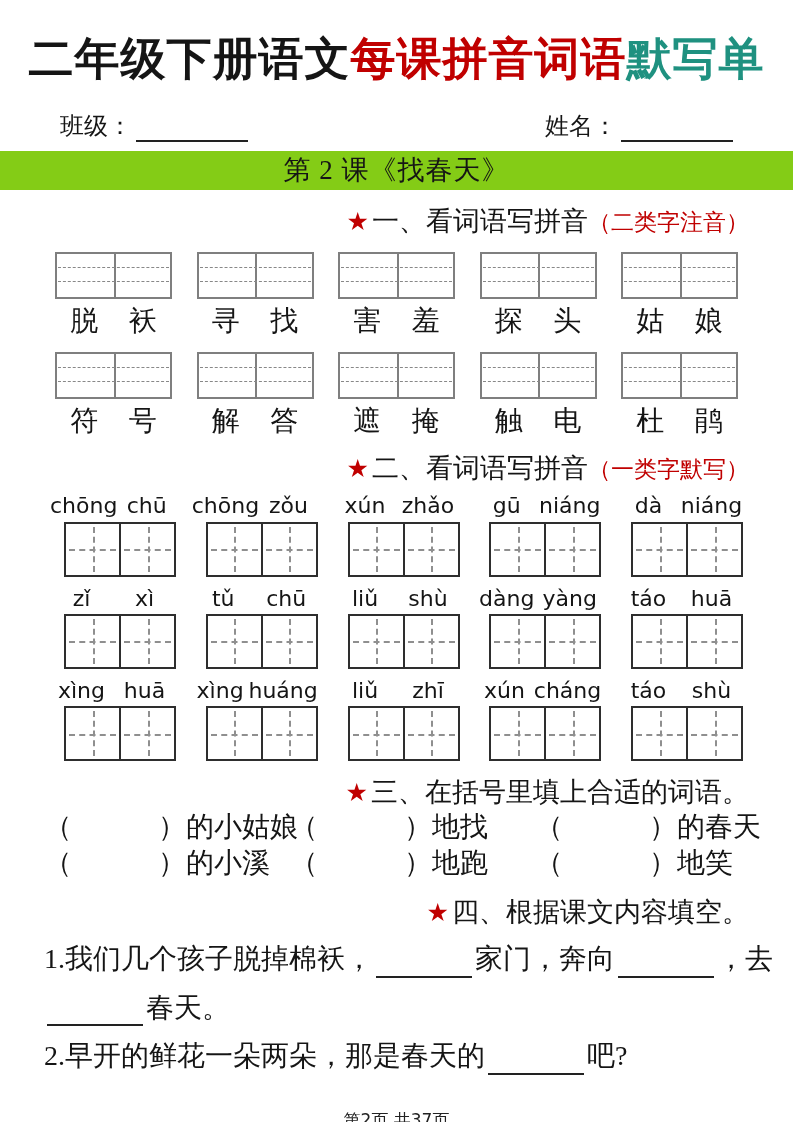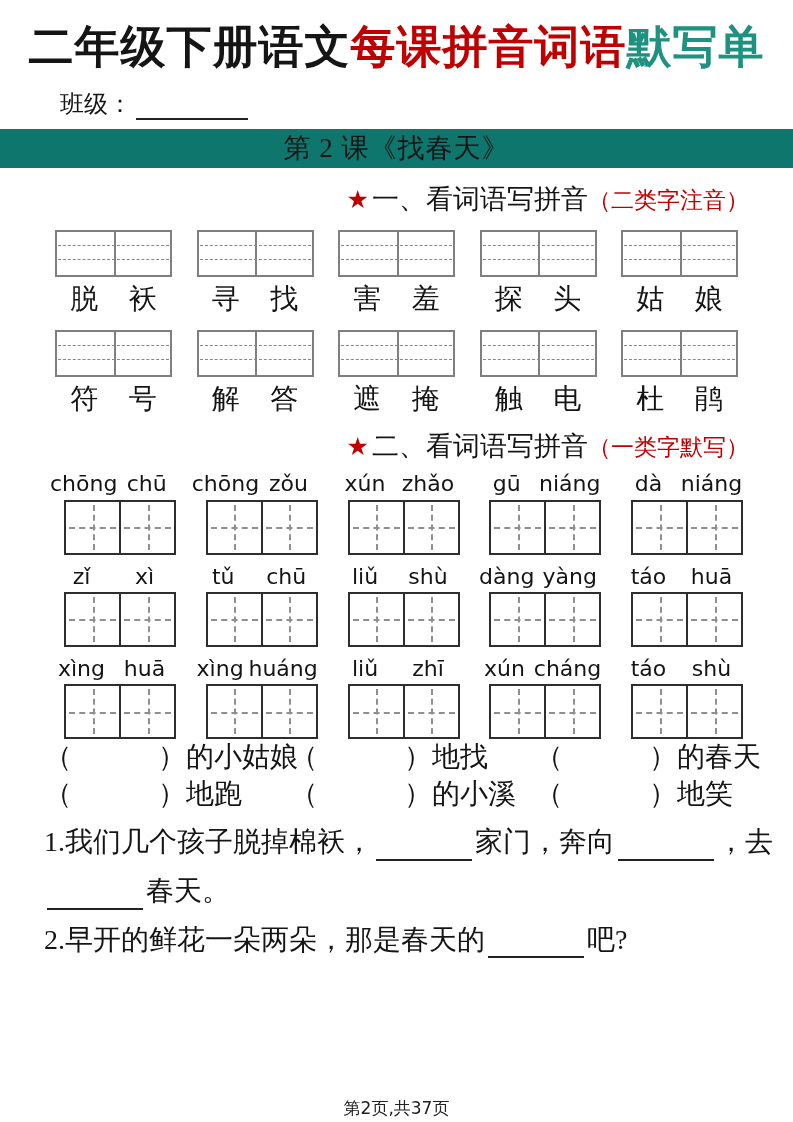--- a/index.html
+++ b/index.html
@@ -8,54 +8,54 @@
   .page {
     position: relative;
     width: 793px; height: 1122px;
     background: #ffffff;
     color: #151515;
     font-family: "Liberation Serif", serif;
   }
 
   
   .title {
-    margin-top: 22px;
+    margin-top: 34px;
     text-align: center;
     font-size: 45px;
     font-weight: 700;
     letter-spacing: 1px;
     line-height: 1.15;
     white-space: nowrap;
   }
   .t-red  { color: #c00000; }
   .t-teal { color: #1f9180; }
 
   
   .form-row {
     display: flex;
     justify-content: space-between;
     padding: 0 60px;
-    margin-top: 14px;
+    margin-top: 24px;
     font-size: 24px;
     align-items: flex-end;
   }
   .field { white-space: nowrap; }
   .field .underline {
     display: inline-block;
     width: 112px; height: 26px;
     border-bottom: 2px solid #222;
     vertical-align: bottom;
     margin-left: 4px;
   }
 
   
   .banner {
     margin-top: 9px;
     width: 793px; height: 39px;
-    background: #0f766e;
+    background: #84cc16;
     display: flex; align-items: center; justify-content: center;
     font-size: 27px;
     letter-spacing: 1px;
   }
 
   
   .section-header {
     margin: 15px 44px 0;
     font-size: 27px;
     line-height: 1.2;
@@ -169,20 +169,23 @@
 <body>
 
 <div class="page">
 
   <h1 class="title"><span>二年级下册语文</span><span class="t-red">每课拼音词语</span><span class="t-teal">默写单</span></h1>
 
   <div class="form-row">
     <div class="field">
       <span>班级：</span><span class="underline"></span>
     </div>
+    <div class="field">
+      <span>姓名：</span><span class="underline"></span>
+    </div>
   </div>
 
   <div class="banner">
     <span>第 2 课《找春天》</span>
   </div>
 
   <div class="section-header"><span class="star">★</span><span>一、看词语写拼音</span><span class="note">（二类字注音）</span></div>
   <div id="s1-rows">
       <div class="s1-row">
         <div class="s1-col">
@@ -453,33 +456,35 @@
             <span>shù</span>
           </div>
           <div class="tzg-pair">
             <div class="tzg"></div>
             <div class="tzg"></div>
           </div>
         </div>
       </div>
     </div>
 
+  <div class="section-header"><span class="star">★</span><span>三、在括号里填上合适的词语。</span></div>
   <div id="s3-rows">
       <div class="s3-row">
         <div class="bracket-item"><span>（</span><span class="gap"></span><span>）</span><span>的小姑娘</span></div>
         <div class="bracket-item"><span>（</span><span class="gap"></span><span>）</span><span>地找</span></div>
         <div class="bracket-item"><span>（</span><span class="gap"></span><span>）</span><span>的春天</span></div>
       </div>
       <div class="s3-row">
+        <div class="bracket-item"><span>（</span><span class="gap"></span><span>）</span><span>的小溪</span></div>
         <div class="bracket-item"><span>（</span><span class="gap"></span><span>）</span><span>地跑</span></div>
-        <div class="bracket-item"><span>（</span><span class="gap"></span><span>）</span><span>的小溪</span></div>
         <div class="bracket-item"><span>（</span><span class="gap"></span><span>）</span><span>地笑</span></div>
       </div>
     </div>
 
+  <div class="section-header"><span class="star">★</span><span>四、根据课文内容填空。</span></div>
   <div id="s4-lines">
       <div class="s4-line"><span>1.我们几个孩子脱掉棉袄，</span><span class="blank"></span><span>家门，奔向</span><span class="blank"></span><span>，去</span></div>
       <div class="s4-line"><span class="blank"></span><span>春天。</span></div>
       <div class="s4-line"><span>2.早开的鲜花一朵两朵，那是春天的</span><span class="blank"></span><span>吧?</span></div>
     </div>
 
   <div class="footer">第2页,共37页</div>
 </div>
 
 </body></html>

